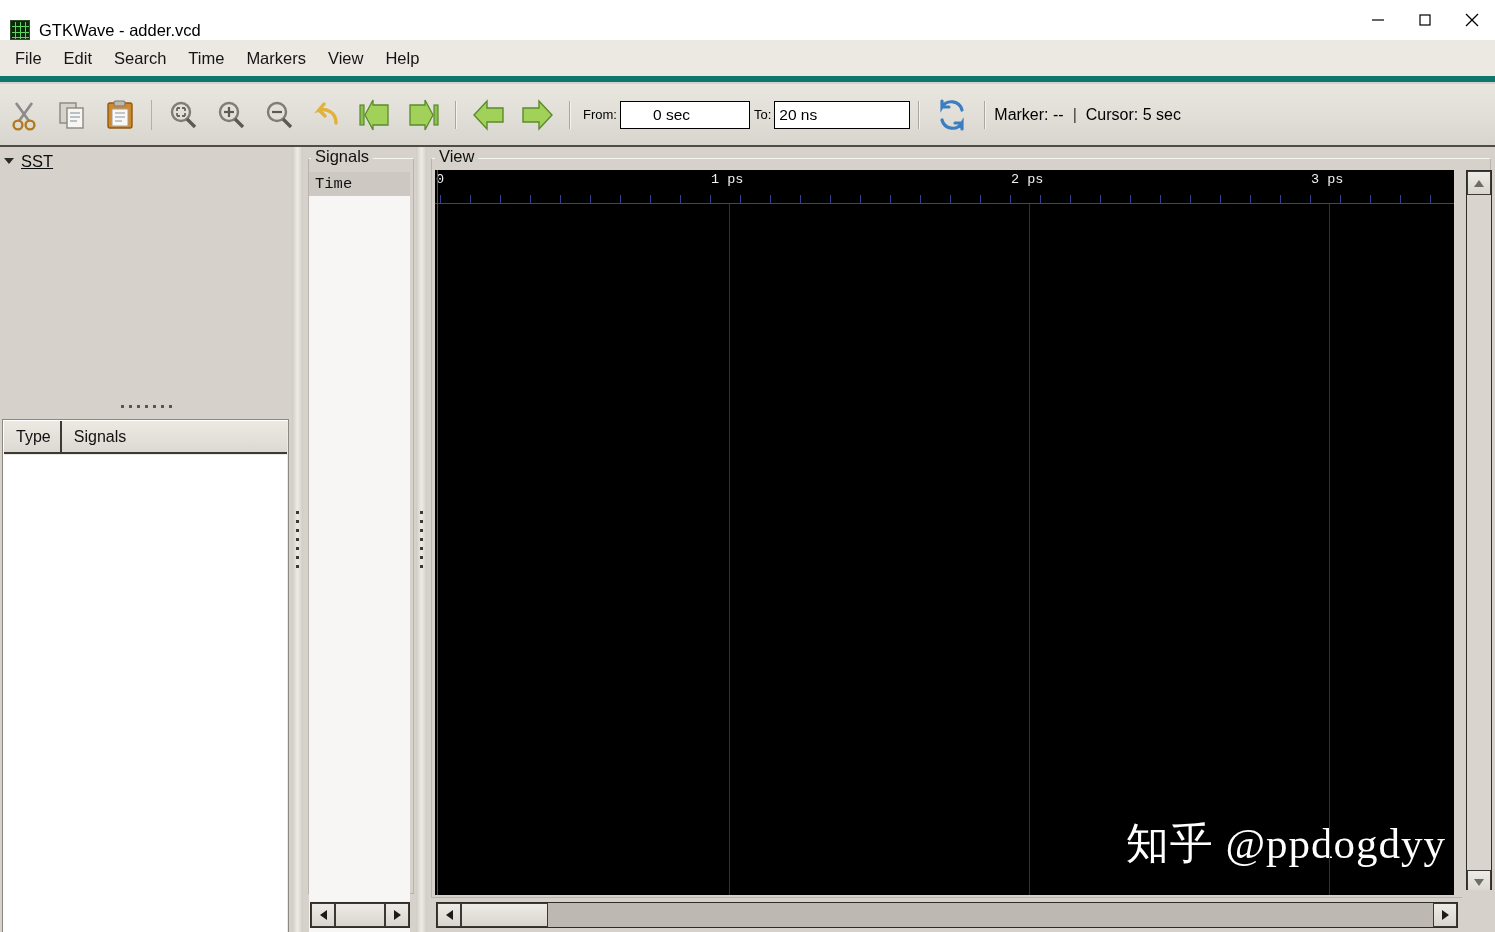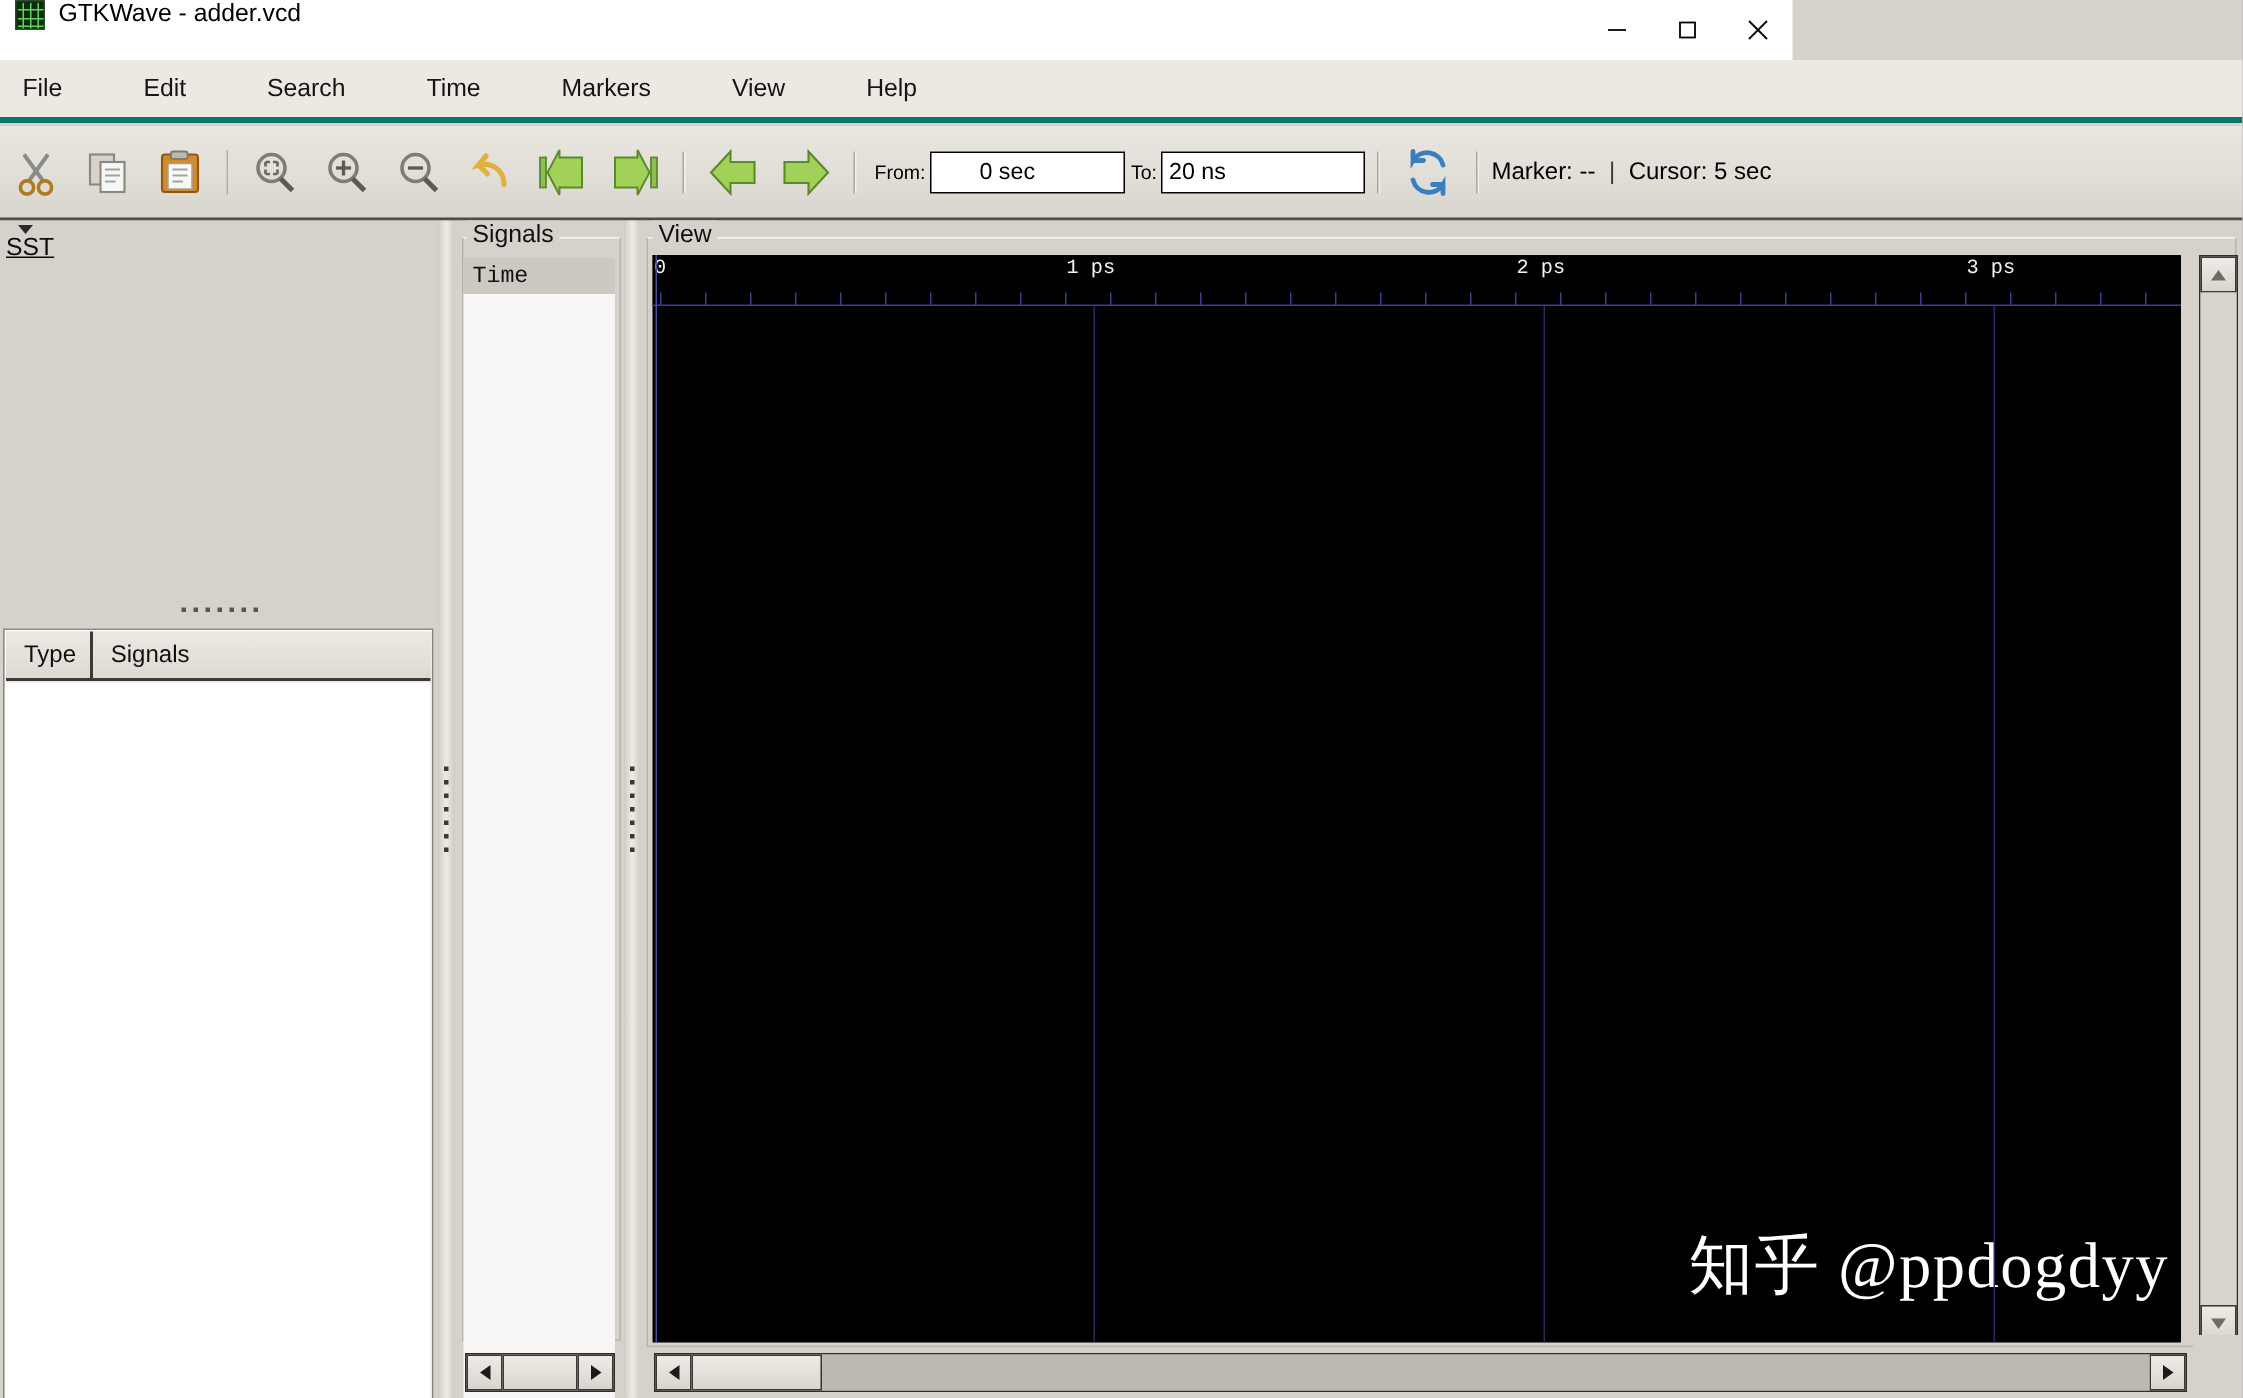--- a/index.html
+++ b/index.html
@@ -12,23 +12,23 @@
   }
   #app {
     position: relative;
     width: 1495px; height: 932px;
     background: #d6d2cb;
   }
 
   
   .titlebar {
     position: absolute; left: 0; top: 0;
-    width: 1195px; height: 40px;
+    width: 1495px; height: 40px;
     background: #ffffff;
-    display: flex; align-items: flex-start;
+    display: flex; align-items: flex-end;
   }
   .title-icon {
     margin-left: 10px; width: 20px; height: 20px;
     background: #0b2a0b;
     border: 1px solid #2c4c2c;
     position: relative; overflow: hidden;
     flex: 0 0 auto;
   }
   .title-icon i {
     position: absolute; background: #5fd35f;
@@ -52,24 +52,23 @@
     width: 47px; display: flex; align-items: center; justify-content: center;
     color: #000;
   }
   .win-btn svg { display:block; }
 
   
   .menubar {
     position: absolute; left: 0; top: 40px;
     width: 1495px; height: 42px;
     background: #ece9e3;
-    border-bottom: 4px solid #0f766e;
+    border-bottom: 6px solid #0f766e;
     display: flex; align-items: center;
     padding-left: 4px;
-    gap: 32px;
   }
   .menu-item {
     font-size: 16.5px; color: #151515;
     padding: 4px 11px;
     white-space: nowrap;
   }
 
   
   .toolbar {
     position: absolute; left: 0; top: 84px;
@@ -117,21 +116,20 @@
   
   .left-pane {
     position: absolute; left: 0; top: 147px;
     width: 292px; height: 785px;
     background: #d6d2cb;
   }
   .sst-header {
     position: absolute; left: 4px; top: 3px;
     display: flex; align-items: center;
     height: 22px;
-    flex-direction: column;
   }
   .sst-arrow {
     width: 0; height: 0;
     border-left: 5px solid transparent;
     border-right: 5px solid transparent;
     border-top: 6px solid #2b2b2b;
     margin-right: 7px;
   }
   .sst-label {
     font-size: 16.5px; color: #0c0c0c;

